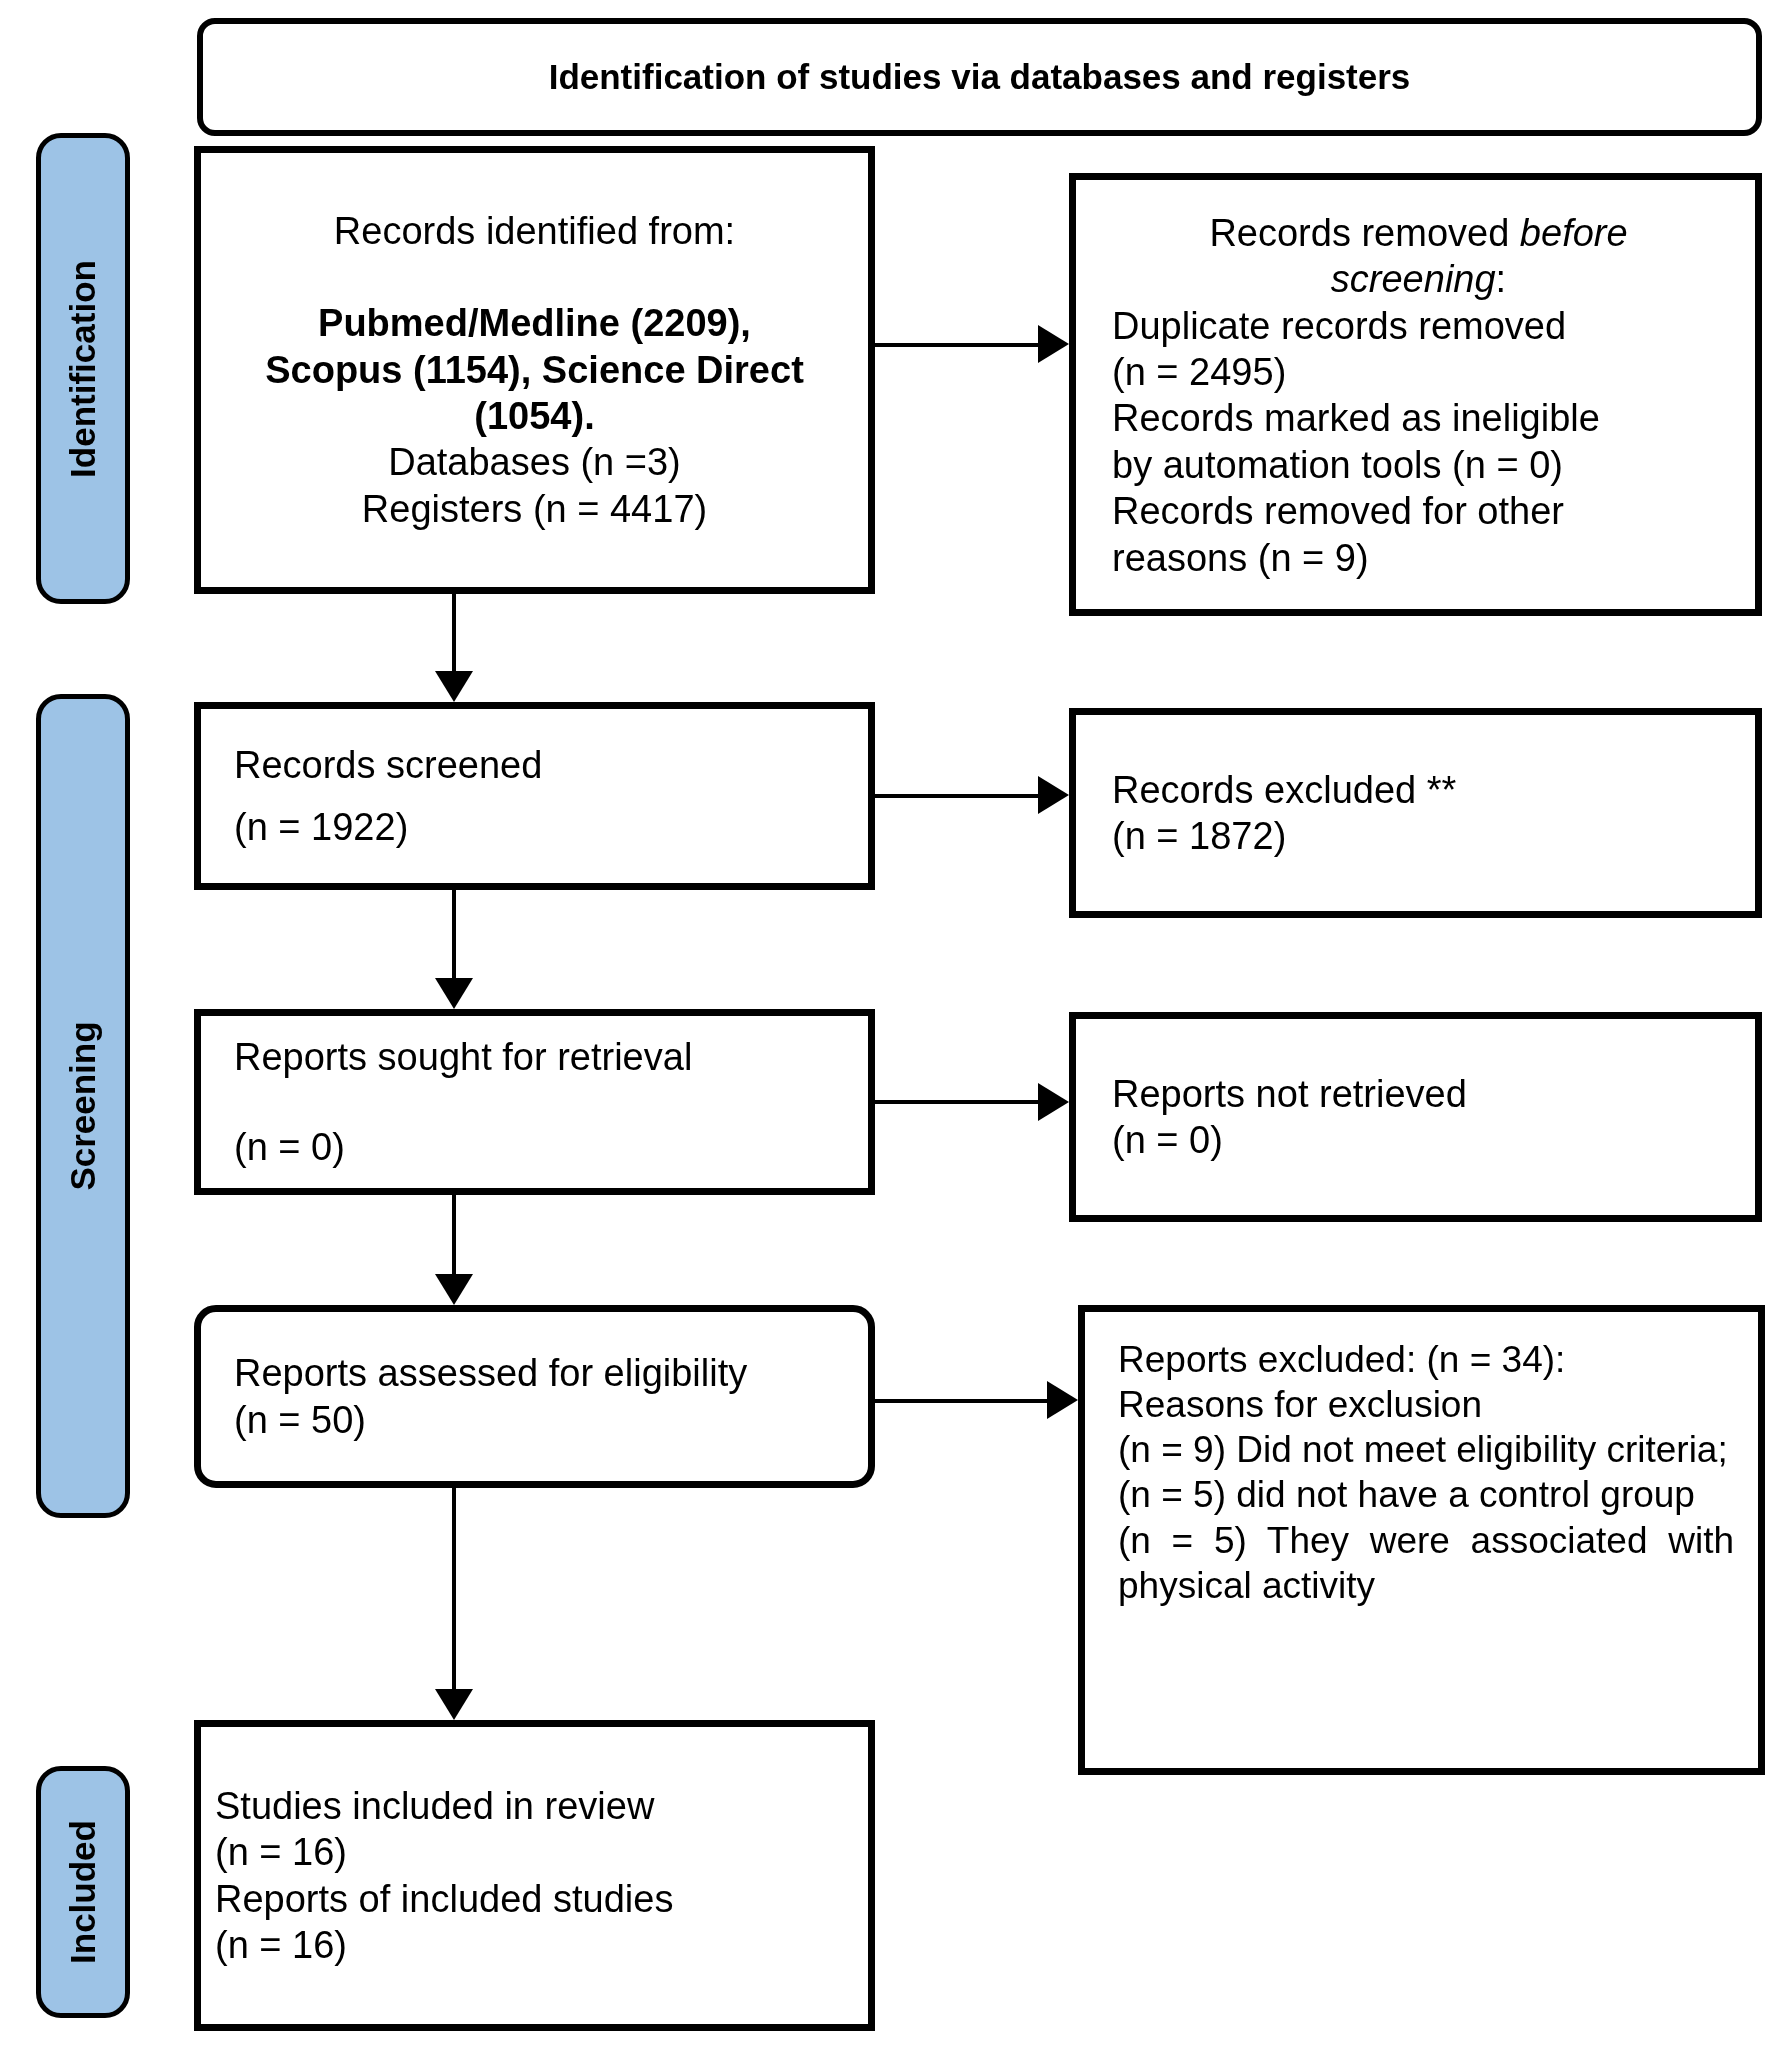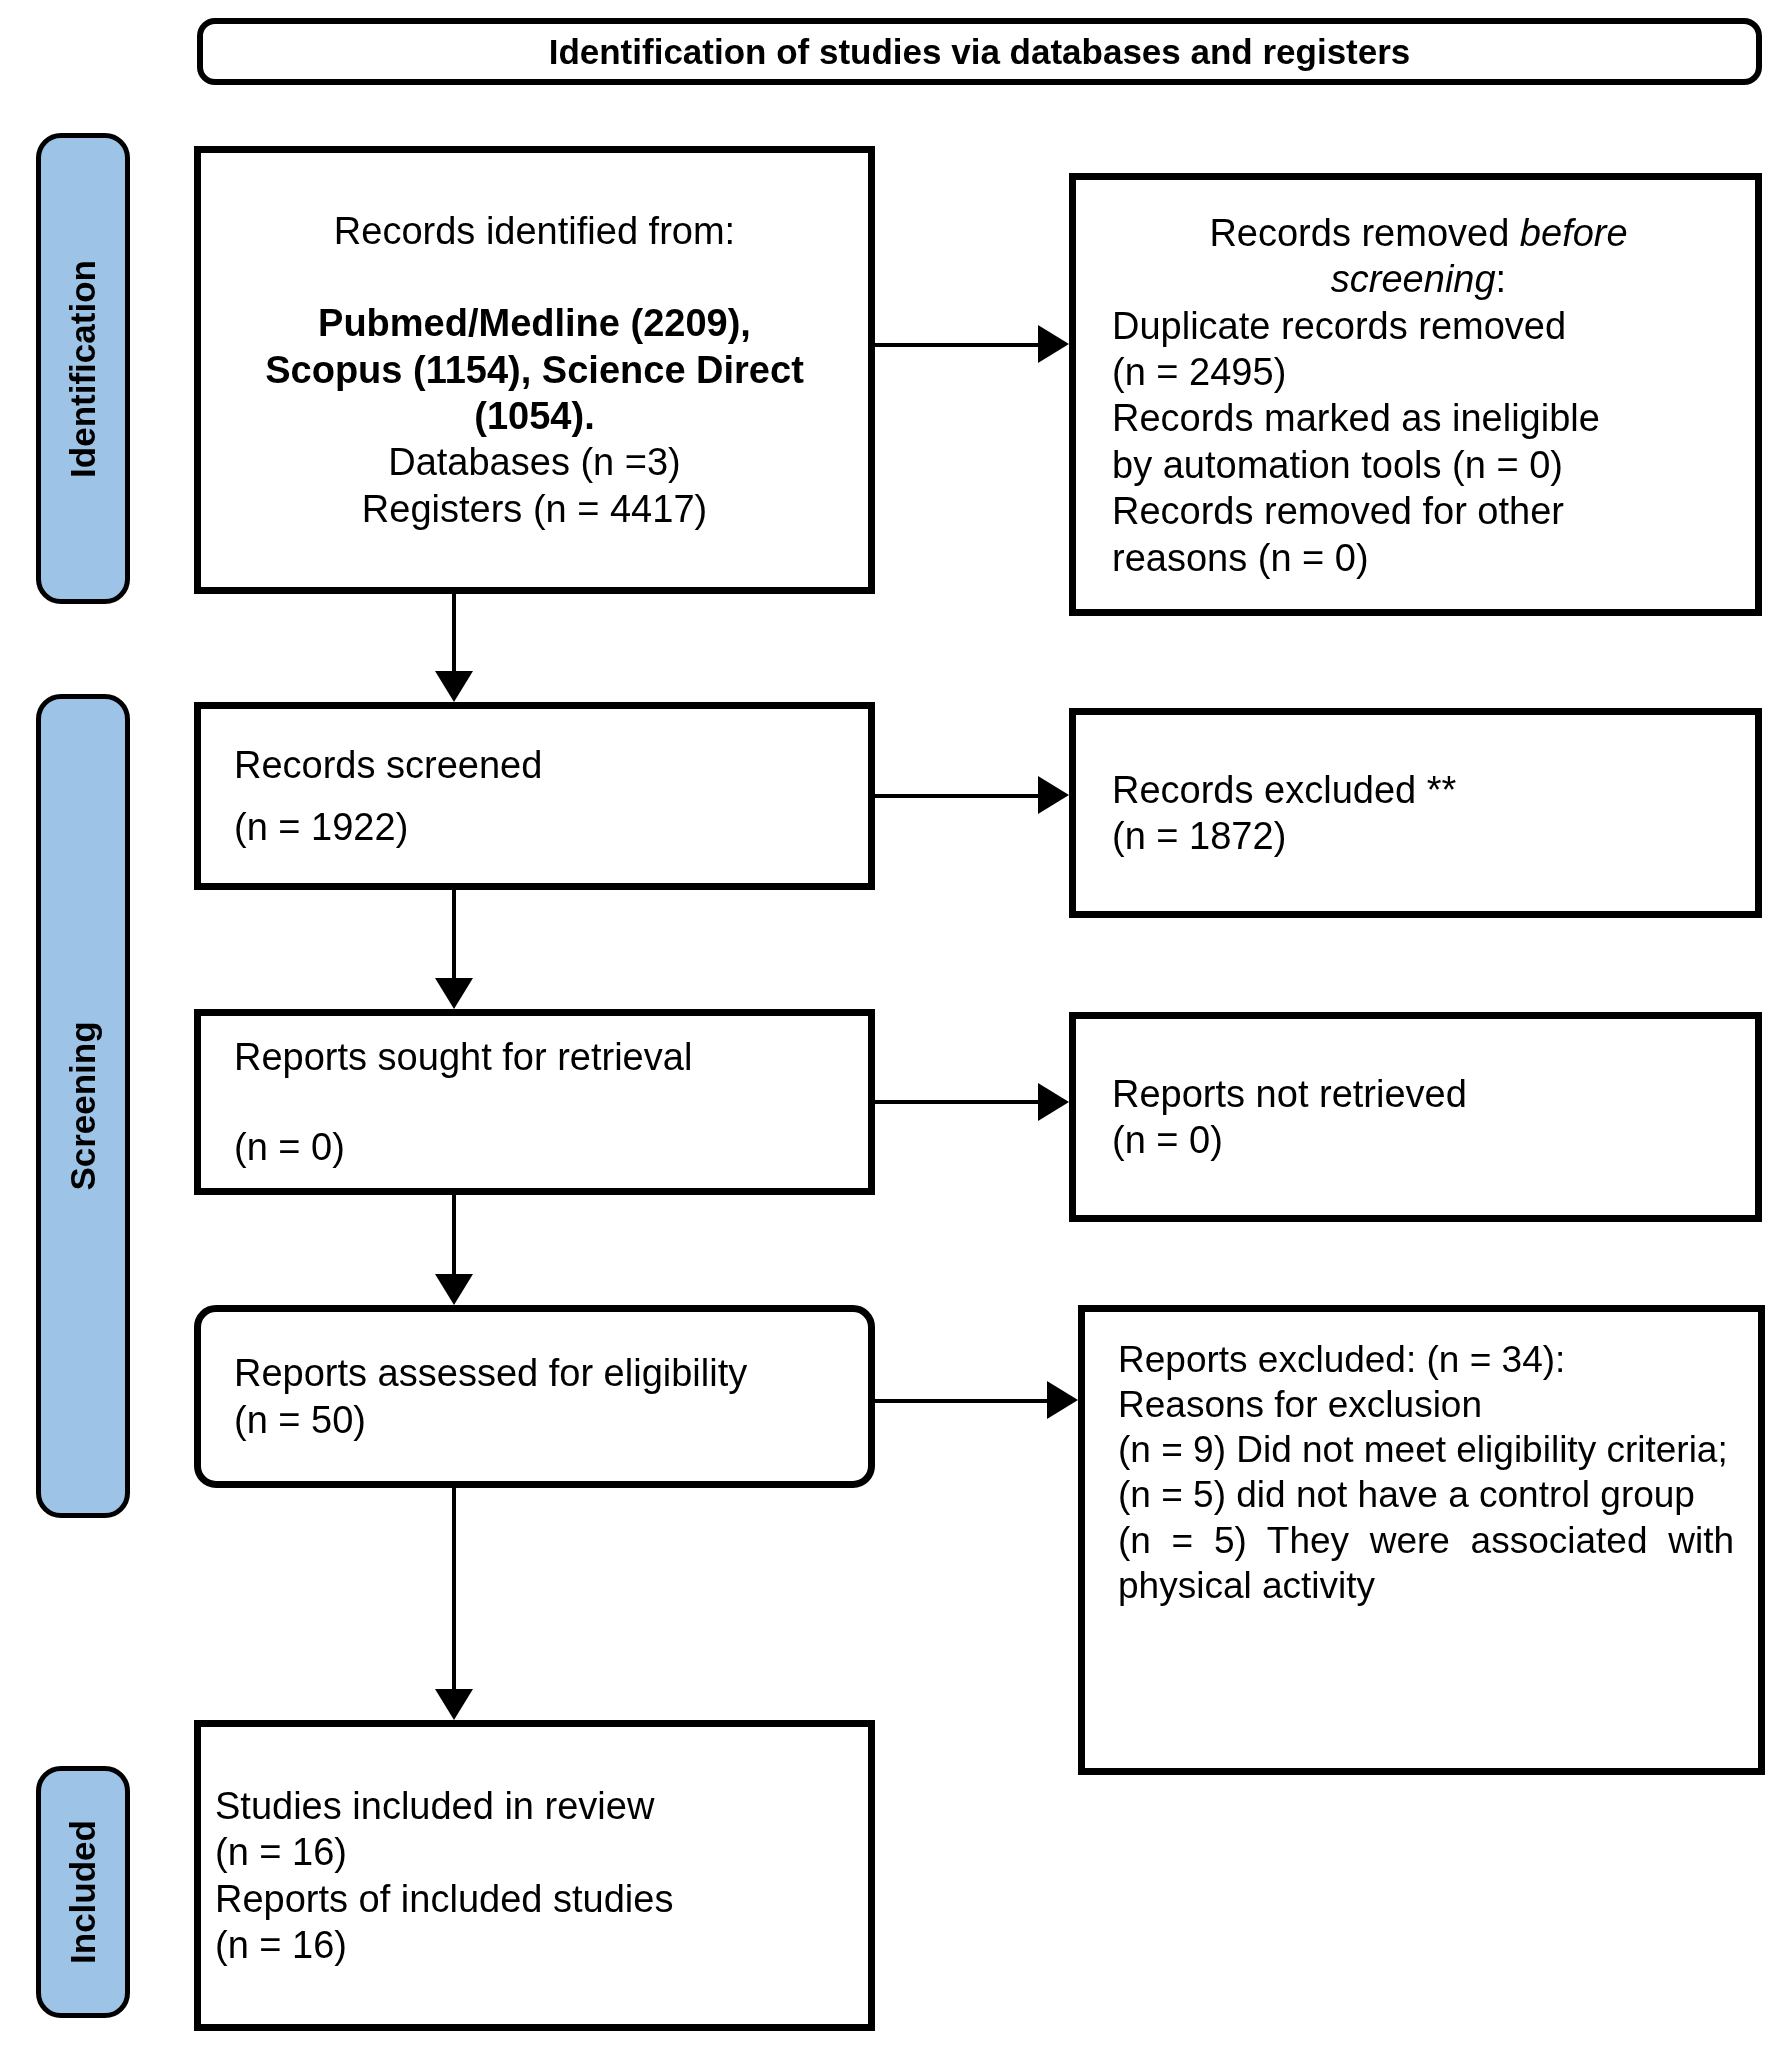--- a/index.html
+++ b/index.html
@@ -6,21 +6,21 @@
   #canvas{
     position:relative;
     width:1770px;
     height:2066px;
     background:#ffffff;
     font-family:"Liberation Sans", sans-serif;
     color:#000;
   }
   .title-box{
     position:absolute;
-    left:197px; top:18px; width:1565px; height:67px;
+    left:197px; top:18px; width:1565px; height:118px;
     background:#fff;
     border:6.6px solid #000;
     border-radius:18px;
     box-sizing:border-box;
     display:flex; align-items:center; justify-content:center;
     font-weight:bold; font-size:35px;
   }
   .side{
     position:absolute;
     left:36px; width:94px;
@@ -95,21 +95,21 @@
   </div>
 
   <div class="box" style="left:1069px; top:146px; width:693px; height:443px; padding:30px 30px 0 36px;margin-top:27px;">
     <div class="pre" style="text-align:center;"><span>Records removed </span><span class="ital">before
 screening</span><span>:</span></div>
     <div class="pre">Duplicate records removed
 (n = 2495)</div>
     <div class="pre">Records marked as ineligible
 by automation tools (n = 0)</div>
     <div class="pre">Records removed for other
-reasons (n = 0)</div>
+reasons (n = 9)</div>
   </div>
 
   <div class="box vcenter" style="left:194px; top:702px; width:681px; height:188px; padding-left:33px;gap:16px;">
     <div>Records screened</div>
     <div>(n = 1922)</div>
   </div>
 
   <div class="box vcenter" style="left:1069px; top:708px; width:693px; height:210px; padding-left:36px;">
     <div>Records excluded **</div>
     <div>(n = 1872)</div>

